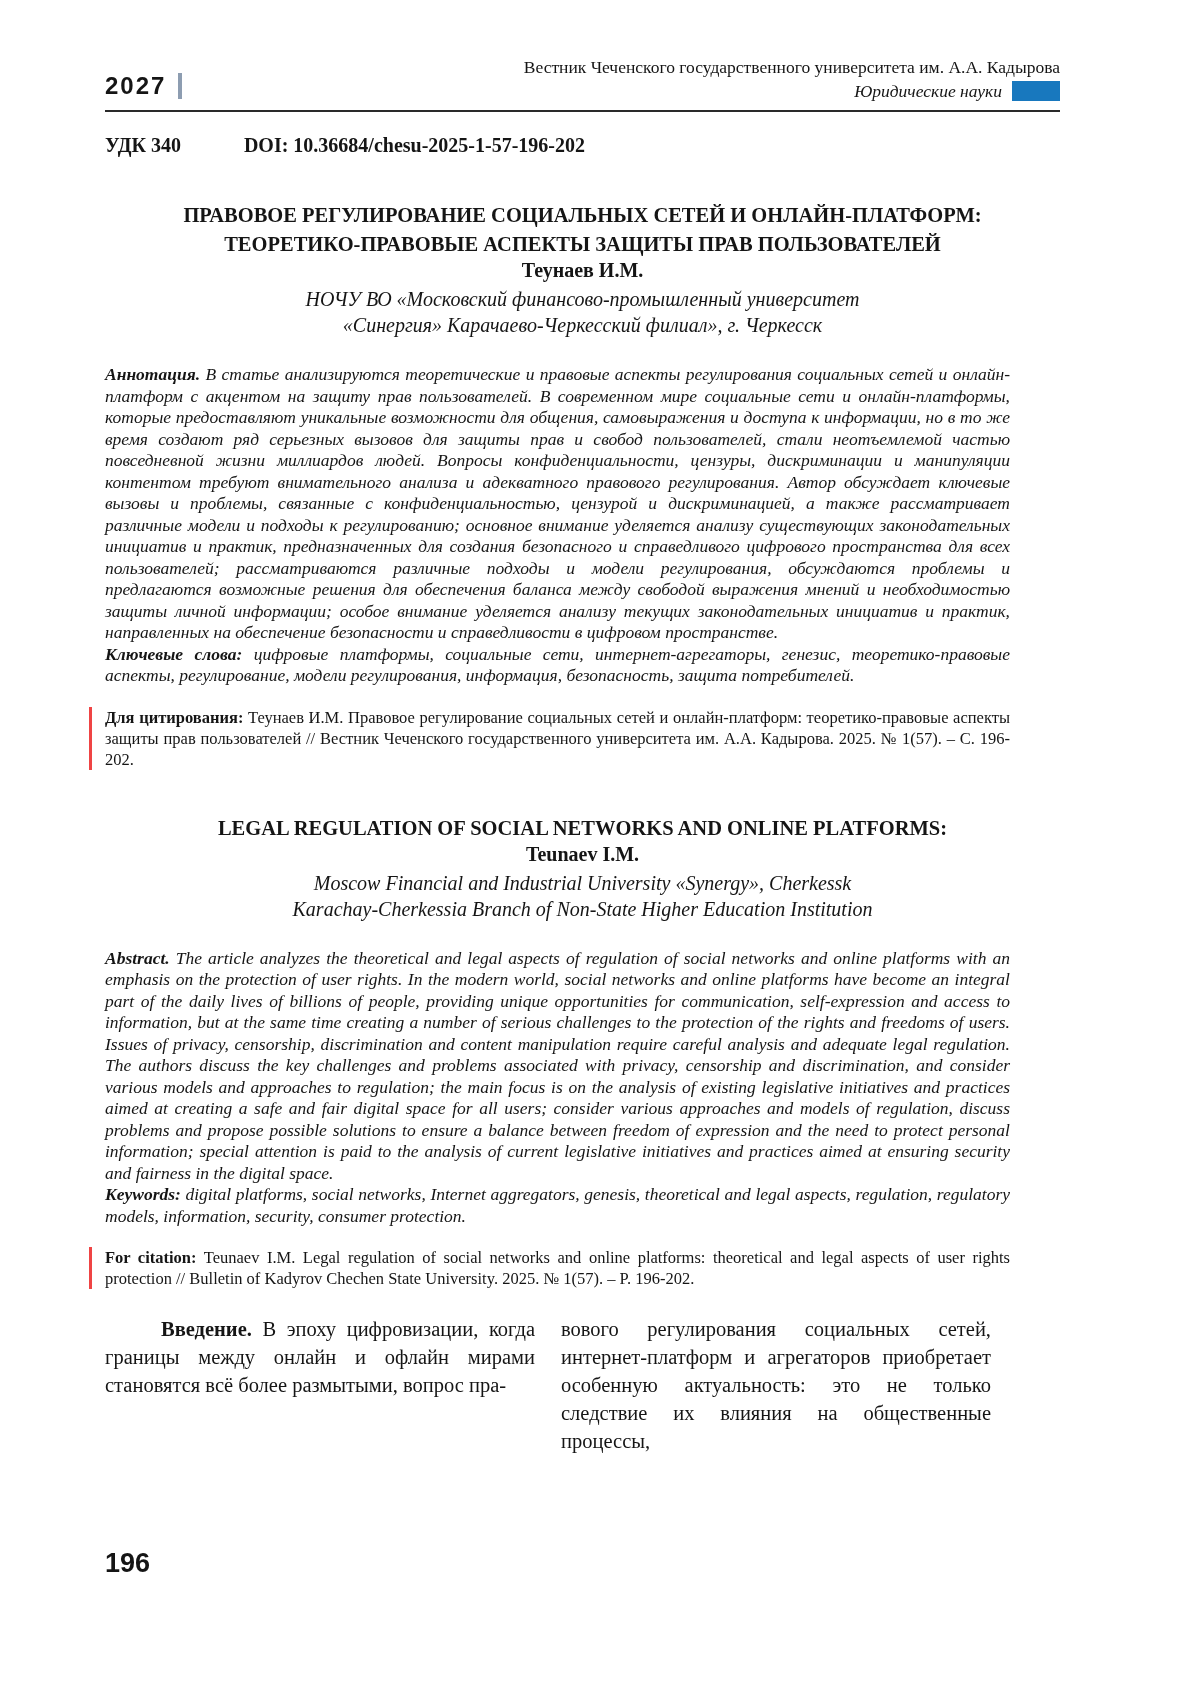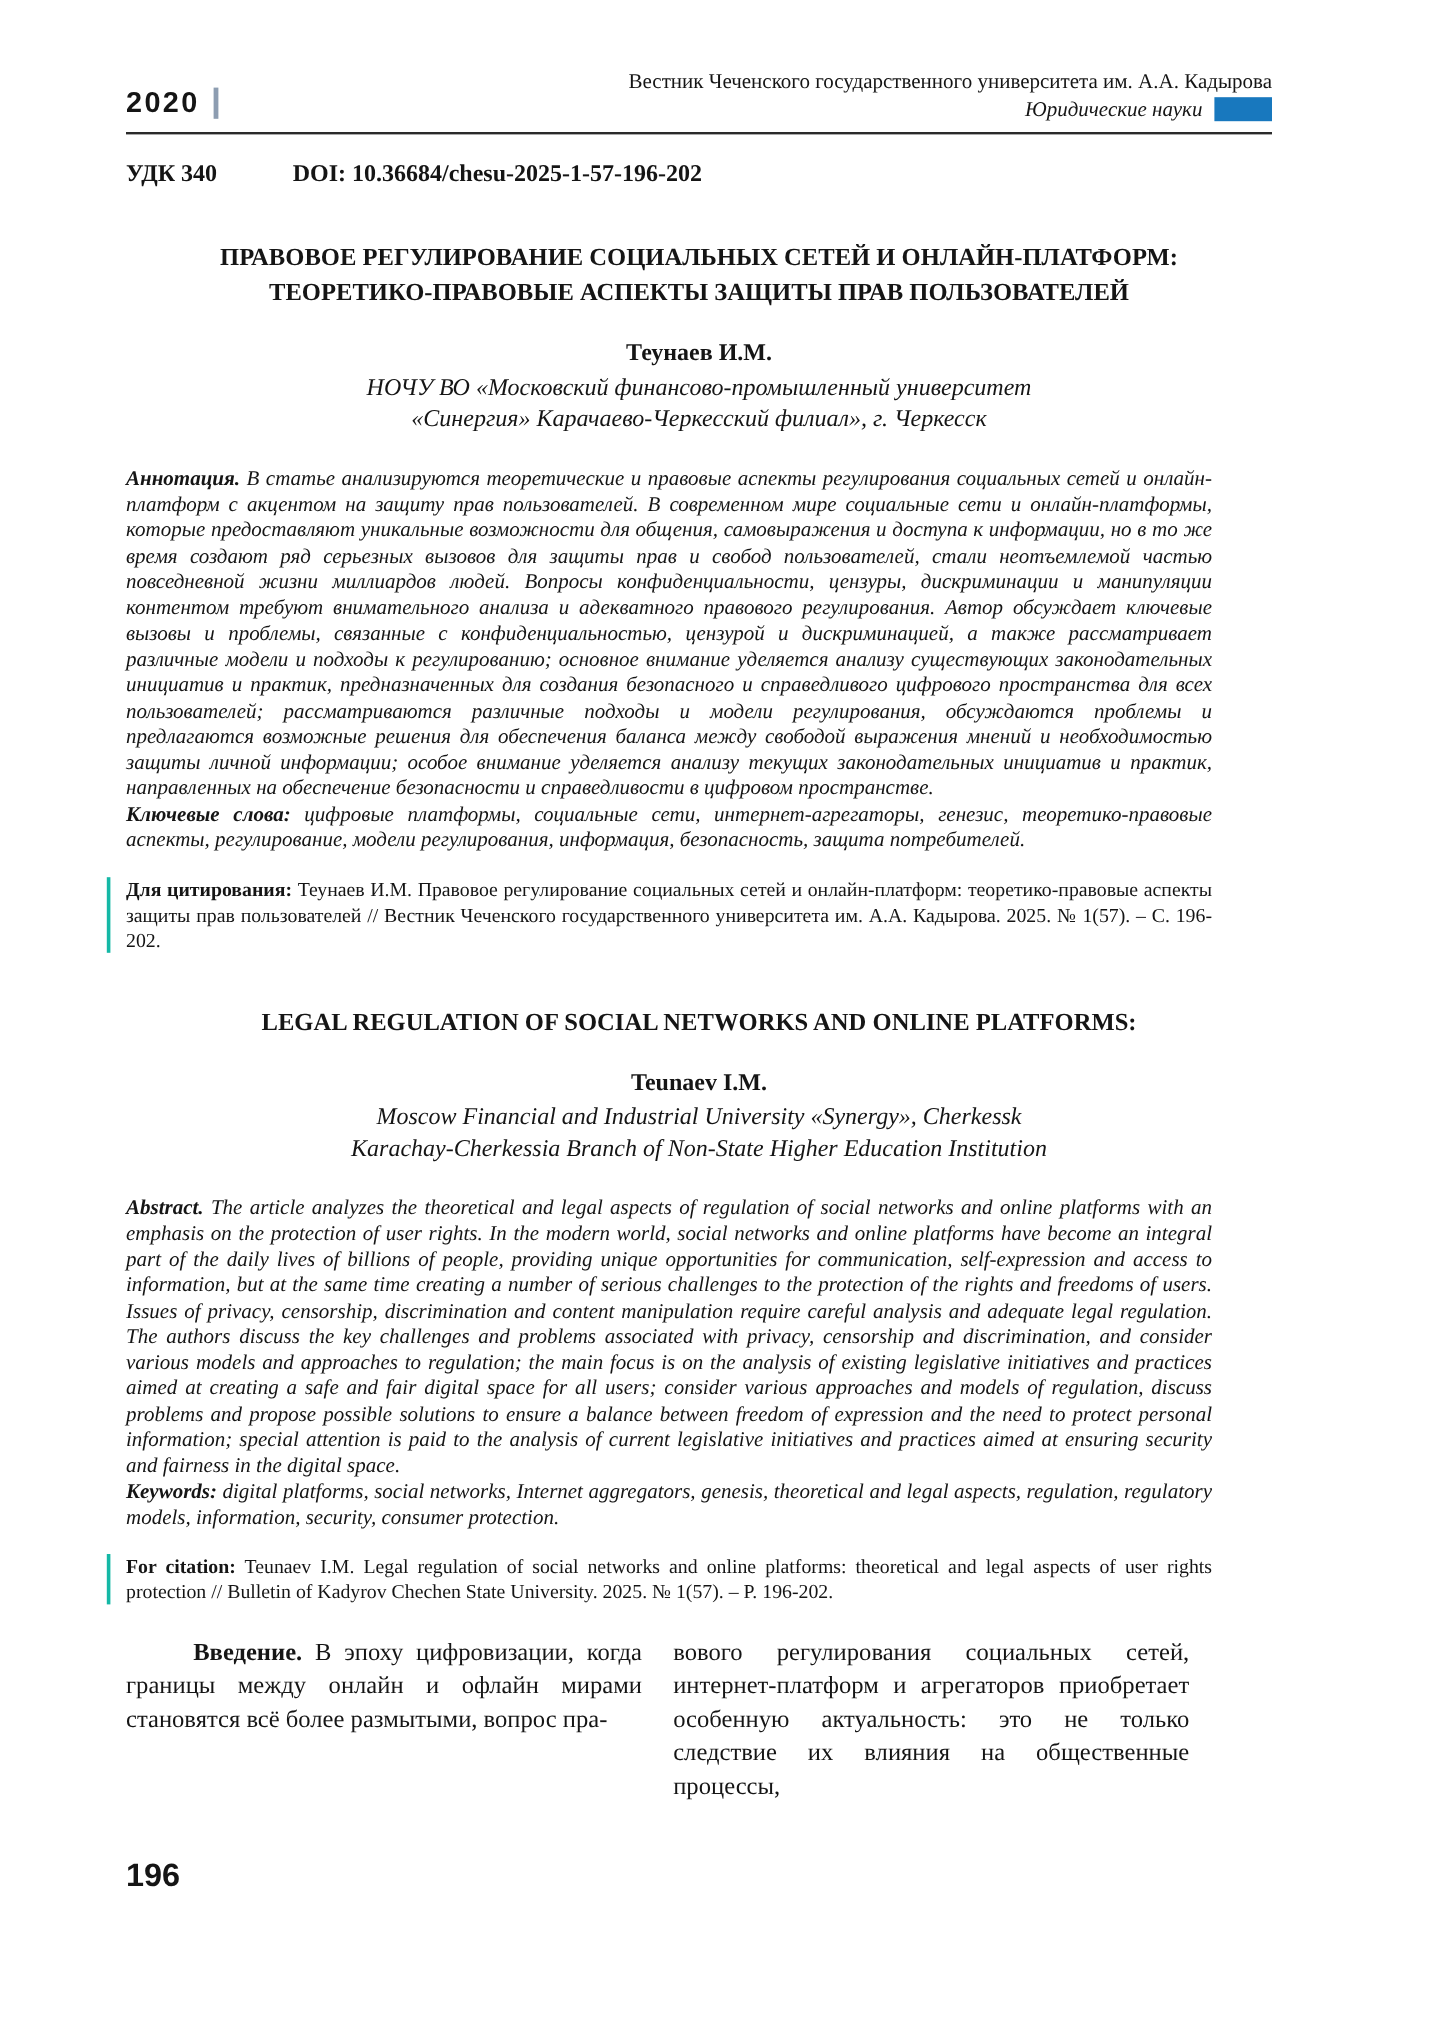--- a/index.html
+++ b/index.html
@@ -56,21 +56,21 @@
   .section-accent { width: 48px; height: 20px; background: #1878be; }
   .header-rule { height: 2px; background: #2a2a2a; margin-top: 8px; }
 
   
   .meta-row { margin-top: 22px; font-size: 20px; font-weight: bold; }
   .udk { margin-right: 58px; }
 
   
   .title { margin-top: 44px; text-align: center; font-weight: bold; font-size: 20.5px; line-height: 29px; }
   .title span { display: block; }
-  .author { margin-top: 24px; text-align: center; font-weight: bold; font-size: 20px; }
+  .author { text-align: center; font-weight: bold; font-size: 20px; }
   .affiliation { margin-top: 4px; text-align: center; font-style: italic; font-size: 20px; line-height: 26px; }
   .affiliation span { display: block; }
 
   
   .text-block { width: 905px; }
   .abstract {
     margin-top: 26px;
     font-style: italic;
     font-size: 17.5px;
     line-height: 21.5px;
@@ -80,21 +80,21 @@
     font-style: italic;
     font-size: 17.5px;
     line-height: 21.5px;
     text-align: justify;
   }
   .label-bold { font-weight: bold; }
 
   
   .citation {
     margin-top: 20px;
-    border-left: 3px solid #14b8a6;
+    border-left: 3px solid #ef4444;
     padding-left: 13px;
     margin-left: -16px;
     font-size: 16.5px;
     line-height: 21px;
     text-align: justify;
     width: 905px;
   }
 
   
   .columns {
@@ -122,21 +122,21 @@
   }
 </style>
 </head>
 <body>
 
 <div class="page">
   <div class="content">
 
     <div class="header">
       <div class="header-left">
-        <span class="year">2020</span>
+        <span class="year">2027</span>
         <span class="year-bar"></span>
       </div>
       <div class="header-right">
         <div class="journal-name">Вестник Чеченского государственного университета им. А.А. Кадырова</div>
         <div class="section-row">
           <span class="section-name">Юридические науки</span>
           <span class="section-accent"></span>
         </div>
       </div>
     </div>

